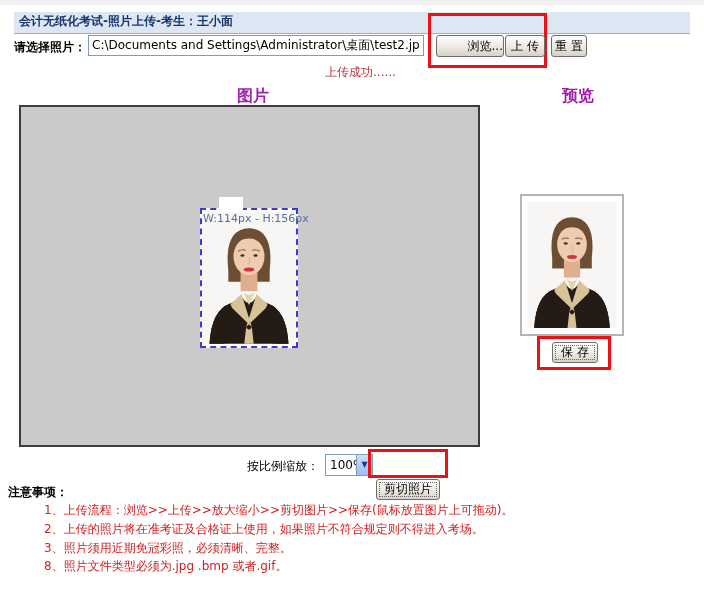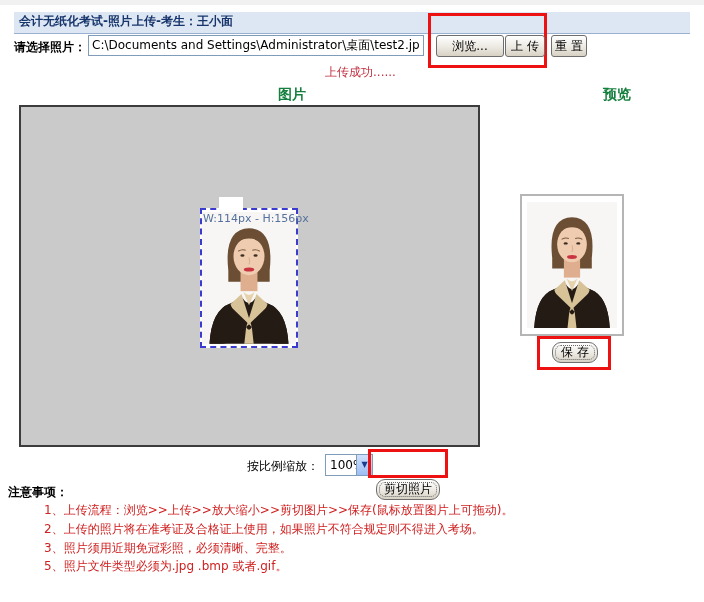--- a/index.html
+++ b/index.html
@@ -20,27 +20,27 @@
     border:1px solid #7f9db9; background:#fff; font-size:12px; padding:0 3px;
     font-family:"DejaVu Sans","Liberation Sans",sans-serif; color:#000;
   }
 
   .xpbtn {
     position:absolute; height:22px; font-size:12px; color:#000; text-align:center;
     background:linear-gradient(#ffffff,#ece9e2 55%,#d8d2c4);
     border:1px solid #6e6e6e; border-radius:3px; cursor:pointer;
     font-family:"DejaVu Sans","Liberation Sans",sans-serif; line-height:19px;
   }
-  .xpbtn.dotted { outline:1px dotted #666; outline-offset:-4px;border-radius:9px; }
+  .xpbtn.dotted { outline:1px dotted #666; outline-offset:-4px; }
 
   .hl-box { position:absolute; border:3px solid #ee1111; background:transparent; }
 
   .status-text { position:absolute; left:285px; top:64px; font-size:12px; color:#c03040;margin-left:40px; }
 
-  .section-label { position:absolute; font-size:14px; font-weight:bold; color:#15803d;margin-left:41px; }
+  .section-label { position:absolute; font-size:16px; font-weight:bold; color:#a21caf; }
 
   .canvas-area {
     position:absolute; left:19px; top:105px; width:461px; height:342px;
     background:#cacaca; border:2px solid #3c3c3c;
   }
 
   .crop-selection {
     position:absolute; left:200px; top:208px; width:98px; height:140px;
     border:2px dashed #3b3bd0; background:#fff;
   }
@@ -101,21 +101,21 @@
 
   <div class="top-strip"></div>
 
   <div class="header-bar">会计无纸化考试-照片上传-考生：王小面</div>
 
   <span class="row-label">请选择照片：</span>
   <input class="file-input" type="text" value="C:\Documents and Settings\Administrator\桌面\test2.jpg" style="">
 
   <div class="hl-box" style="left:428px; top:13px; width:119px; height:55px;"></div>
 
-  <button class="xpbtn" style="left:436px; top:35px; width:68px;">浏览...</button>
+  <button class="xpbtn" style="left:436px; top:35px; width:68px;text-align:right;">浏览...</button>
   <button class="xpbtn" style="left:505px; top:35px; width:40px;">上 传</button>
   <button class="xpbtn" style="left:551px; top:35px; width:36px;">重 置</button>
 
   <div class="status-text">上传成功......</div>
 
   <div class="section-label" style="left:237px; top:86px;">图片</div>
   <div class="section-label" style="left:562px; top:86px;">预览</div>
 
   <div class="canvas-area"></div>
 
@@ -142,15 +142,15 @@
     <span class="arrow">▼</span>
   </div>
 
   <div class="hl-box" style="left:368px; top:449px; width:80px; height:29px;"></div>
   <button class="xpbtn dotted" style="left:376px; top:454px; width:64px; height:21px;margin-top:25px;">剪切照片</button>
 
   <div class="notes-title">注意事项：</div>
   <div class="note-line" style="top:502px;">1、上传流程：浏览&gt;&gt;上传&gt;&gt;放大缩小&gt;&gt;剪切图片&gt;&gt;保存(鼠标放置图片上可拖动)。</div>
   <div class="note-line" style="top:521px;">2、上传的照片将在准考证及合格证上使用，如果照片不符合规定则不得进入考场。</div>
   <div class="note-line" style="top:540px;">3、照片须用近期免冠彩照，必须清晰、完整。</div>
-  <div class="note-line" style="top:558px;">5、照片文件类型必须为.jpg .bmp 或者.gif。</div>
+  <div class="note-line" style="top:558px;">8、照片文件类型必须为.jpg .bmp 或者.gif。</div>
 
 </div>
 
 </body></html>

